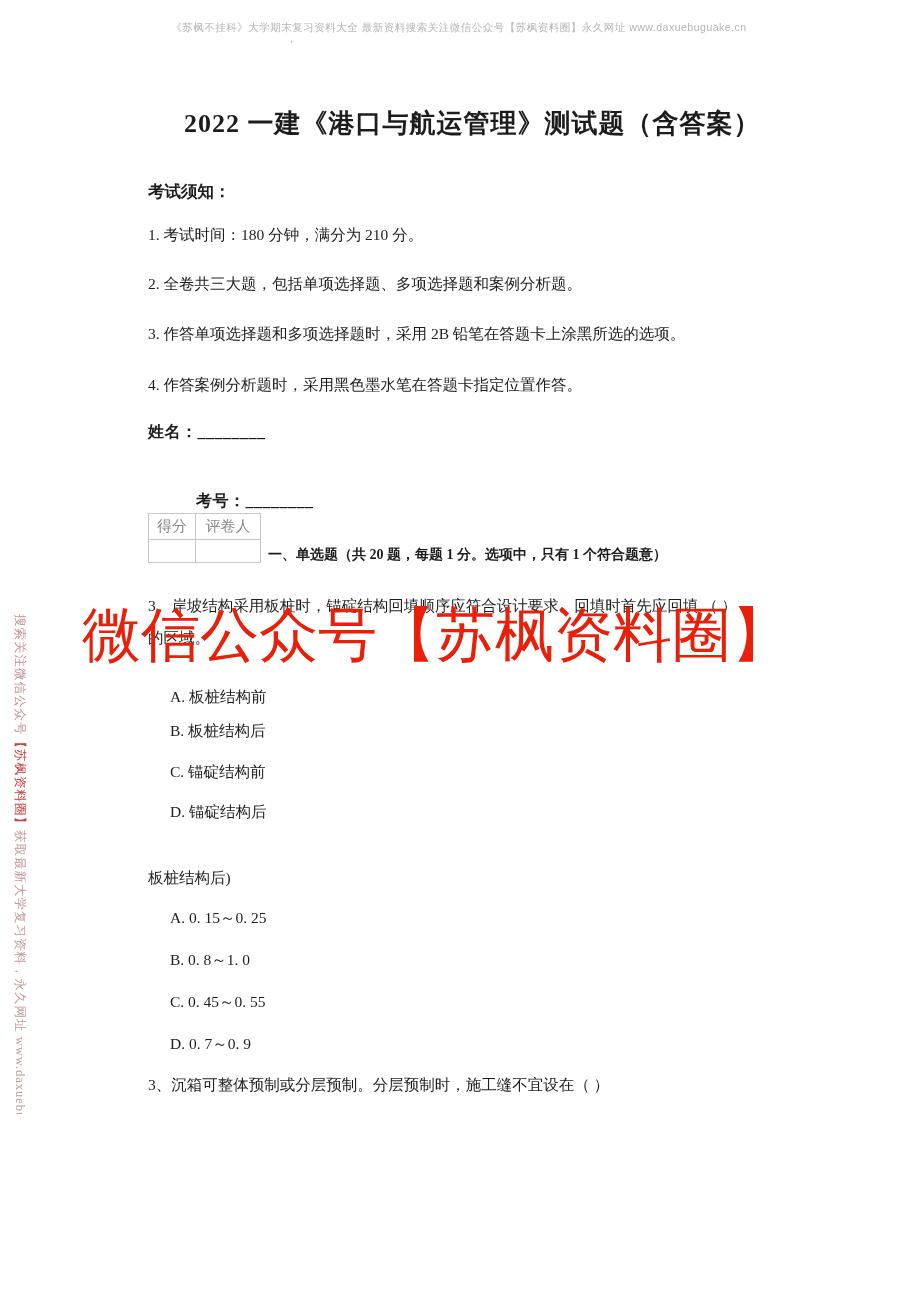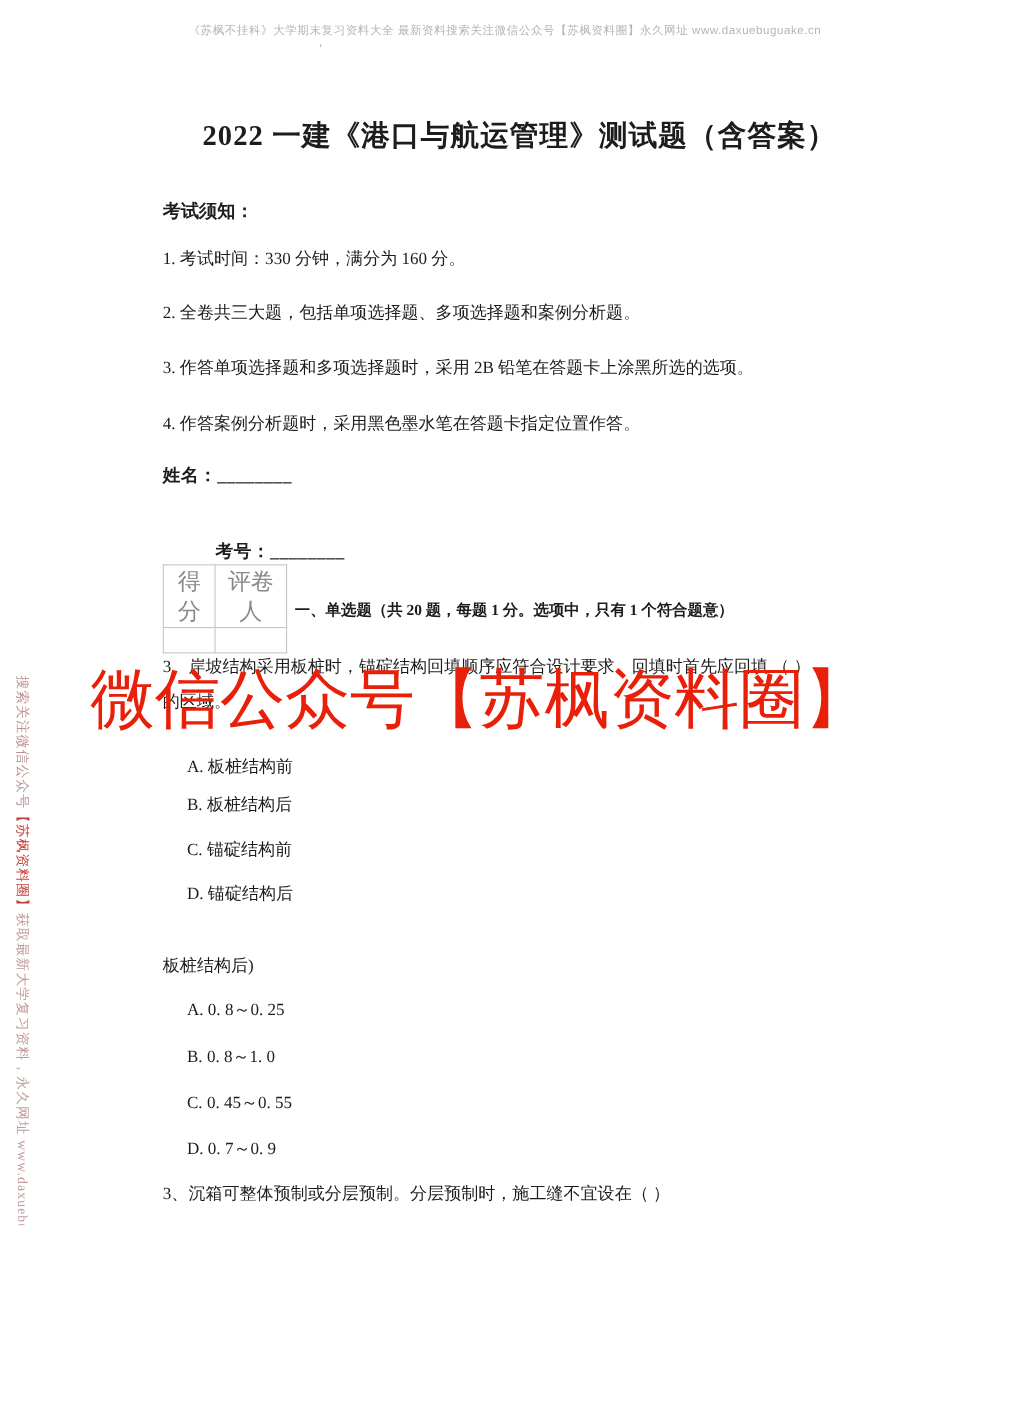--- a/index.html
+++ b/index.html
@@ -52,21 +52,21 @@
     left:148px;
     font-size:16px; font-weight:bold;
     letter-spacing:0.5px;
   }
   .f-name { top:422px; }
   .f-id   { top:491px;margin-left:48px; }
 
   .score-table {
     top:513px; left:148px;
     border-collapse:collapse;
-    font-size:21px;
+    font-size:15px;
     color:#8a8a8a;
   }
   .score-table td {
     border:1px solid #c6c6c6;
     text-align:center;
     vertical-align:middle;
   }
   .score-table .hdr td { height:26px; padding:0 4px; }
   .score-table .bdy td { height:23px; }
   .col-score { width:47px; }
@@ -140,21 +140,21 @@
 <body>
 
 <div class="page">
 
   <div class="abs doc-header">《苏枫不挂科》大学期末复习资料大全  最新资料搜索关注微信公众号【苏枫资料圈】永久网址 www.daxuebuguake.cn</div>
   <div class="abs header-mark">，</div>
 
   <div class="abs doc-title">2022 一建《港口与航运管理》测试题（含答案）</div>
 
   <div class="abs notice-heading">考试须知：</div>
-  <div class="abs notice-item ni-0">1. 考试时间：330 分钟，满分为 160 分。</div>
+  <div class="abs notice-item ni-0">1. 考试时间：180 分钟，满分为 210 分。</div>
   <div class="abs notice-item ni-1">2. 全卷共三大题，包括单项选择题、多项选择题和案例分析题。</div>
   <div class="abs notice-item ni-2">3. 作答单项选择题和多项选择题时，采用 2B 铅笔在答题卡上涂黑所选的选项。</div>
   <div class="abs notice-item ni-3">4. 作答案例分析题时，采用黑色墨水笔在答题卡指定位置作答。</div>
 
   <div class="abs field-label f-name">姓名：________</div>
   <div class="abs field-label f-id">考号：________</div>
 
   <table class="abs score-table">
     <tbody>
         <tr class="hdr">
@@ -171,21 +171,21 @@
   <div class="abs section-heading">一、单选题（共 20 题，每题 1 分。选项中，只有 1 个符合题意）</div>
 
   <div class="abs q-stem q1-l1">3、岸坡结构采用板桩时，锚碇结构回填顺序应符合设计要求。回填时首先应回填 （    ）</div>
   <div class="abs q-stem q1-l2">的区域。</div>
   <div class="abs q-option q1-a">A. 板桩结构前</div>
   <div class="abs q-option q1-b">B. 板桩结构后</div>
   <div class="abs q-option q1-c">C. 锚碇结构前</div>
   <div class="abs q-option q1-d">D. 锚碇结构后</div>
 
   <div class="abs q-stem q2-l2">板桩结构后)</div>
-  <div class="abs q-option q2-a">A. 0. 8～0. 25</div>
+  <div class="abs q-option q2-a">A. 0. 15～0. 25</div>
   <div class="abs q-option q2-b">B. 0. 8～1. 0</div>
   <div class="abs q-option q2-c">C. 0. 45～0. 55</div>
   <div class="abs q-option q2-d">D. 0. 7～0. 9</div>
 
   <div class="abs q-stem q3-l1">3、沉箱可整体预制或分层预制。分层预制时，施工缝不宜设在（    ）</div>
   <div class="abs q-option q3-a">A. 浪溅区</div>
 
   <div class="abs watermark">微信公众号【苏枫资料圈】</div>
 
   <div class="abs side-text">

